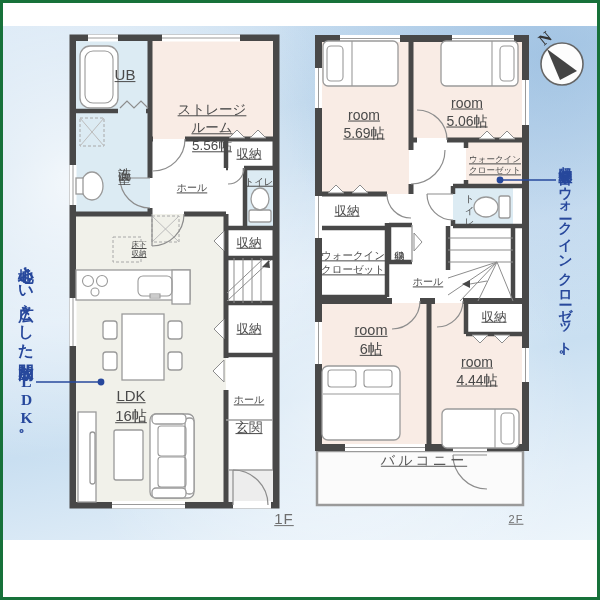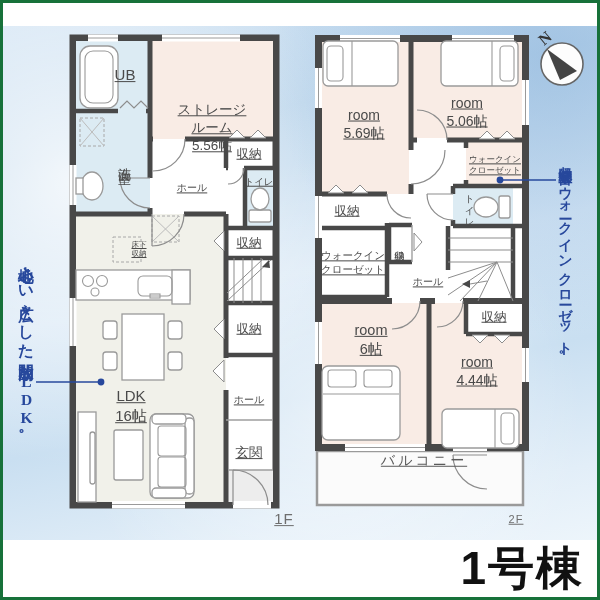--- a/index.html
+++ b/index.html
@@ -279,21 +279,21 @@
     <span>床下</span>
     <span>収納</span>
   </div>
   <div class="lbl" style="left:131px;top:406px;font-size:15px;">
     <span>LDK</span>
     <span>16帖</span>
   </div>
   <div class="lbl" style="left:249px;top:400px;font-size:10px;">
       <span>ホール</span>
     </div>
-  <div class="lbl" style="left:249px;top:453px;font-size:13.5px;">
+  <div class="lbl" style="left:249px;top:428px;font-size:13.5px;">
       <span>玄関</span>
     </div>
   <div class="lbl floorlbl" style="left:278px;top:519px;font-size:15px;margin-left:6px;">
       <span>1F</span>
     </div>
 
   <div class="lbl" style="left:364px;top:124px;font-size:14px;">
     <span>room</span>
     <span>5.69帖</span>
   </div>
@@ -331,14 +331,13 @@
   <div class="lbl" style="left:424px;top:460px;font-size:14px;letter-spacing:3px;color:#5a5a5a;">
       <span>バルコニー</span>
     </div>
   <div class="lbl floorlbl" style="left:516px;top:519px;font-size:11px;">
       <span>2F</span>
     </div>
 
   <div class="vnote vnote-left">心地よい広々とした開放的なLDK。</div>
   <div class="vnote vnote-right">収納豊富なウォークインクローゼット。</div>
 
-  <div class="bldg">1号棟</div>
 </div>
 
 </body></html>

